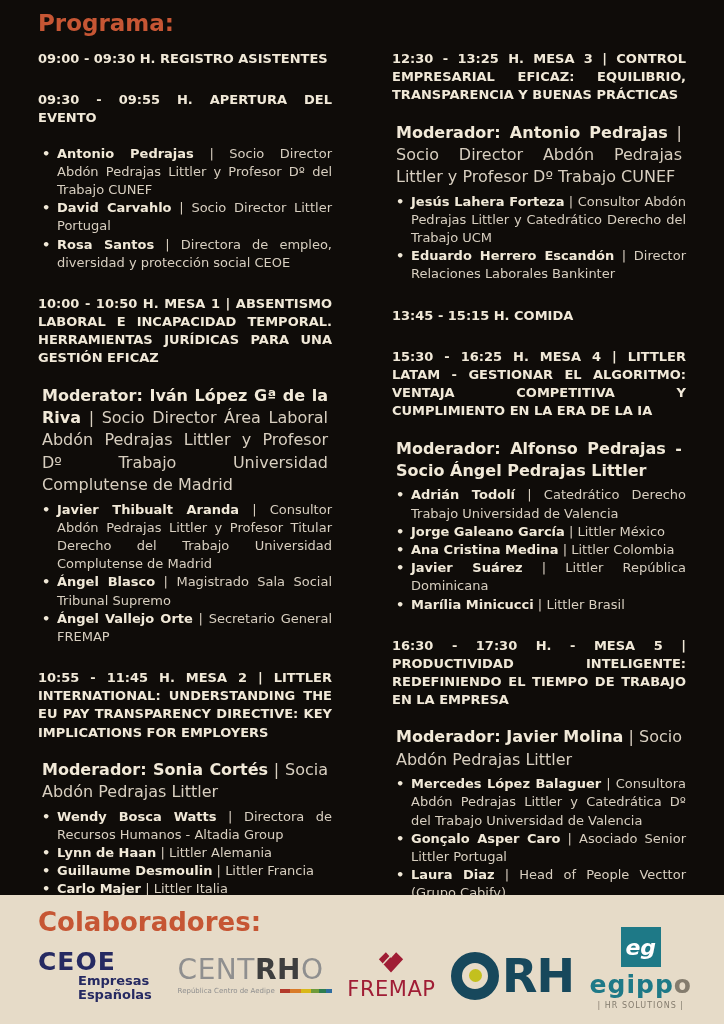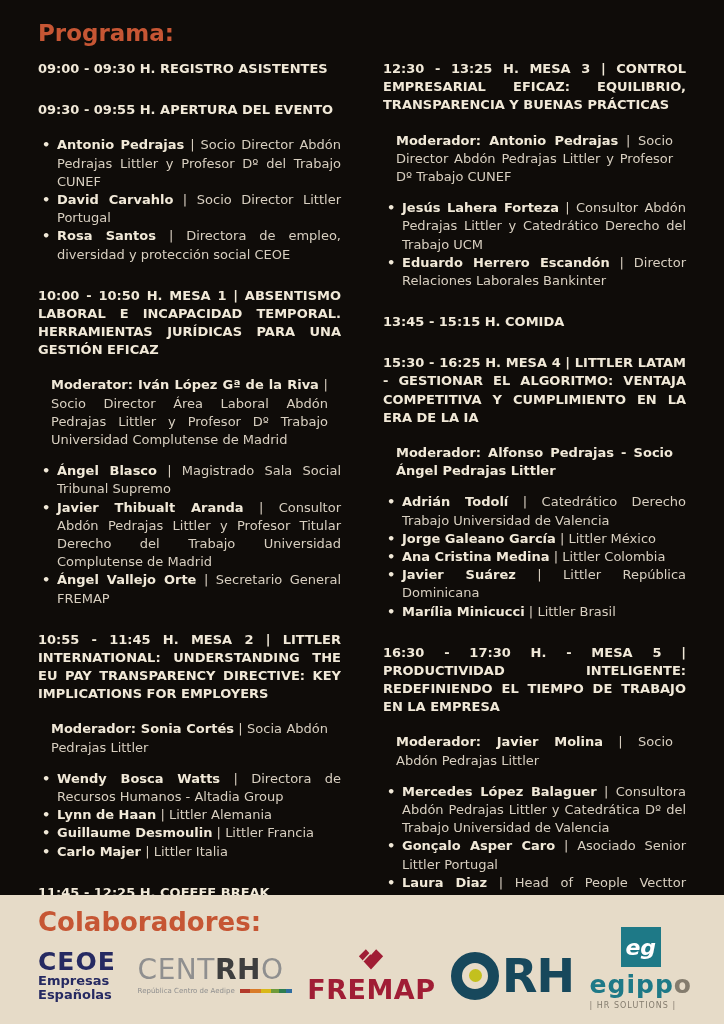--- a/index.html
+++ b/index.html
@@ -6,42 +6,42 @@
   html, body { margin: 0; padding: 0; }
   body {
     width: 724px; height: 1024px;
     background: var(--background, #0F0C09);
     font-family: "DejaVu Sans", "Liberation Sans", sans-serif;
     display: flex; flex-direction: column;
     overflow: hidden;
   }
   .main {
     height: 895px; flex: 0 0 895px;
-    padding: 20px 38px 0 38px;
+    padding: 10px 38px 0 38px;
     overflow: hidden;
   }
   .page-title {
     margin: 0 0 14px 0;
     font-size: 23px; font-weight: 700;
     color: var(--accent, #C65634);
   }
-  .columns { display: flex; gap: 42px; }
+  .columns { display: flex; gap: 60px; }
   .column { flex: 1; min-width: 0; }
 
   .session + .session { margin-top: 23px; }
   .session-heading {
     margin: 0;
     font-size: 13px; font-weight: 700; line-height: 1.4;
     color: var(--text-bold, #F1E9D8);
     text-align: justify;
   }
   .session-heading.has-follow { margin-bottom: 17px; }
   .moderator {
-    margin: 13px;
-    font-size: 13px; line-height: 1.4;
+    margin: 4px;
+    font-size: 16px; line-height: 1.4;
     color: var(--text, #D9D0C1);
     text-align: justify;
   }
   .mod-name, .speaker-name { font-weight: 700; color: var(--text-bold, #F1E9D8); }
   .speakers { list-style: none; margin: 0; padding: 0; }
   .speaker {
     position: relative; padding-left: 19px;
     font-size: 13px; line-height: 1.4;
     color: var(--text, #D9D0C1);
     text-align: justify;
@@ -63,46 +63,46 @@
     font-size: 26px; font-weight: 700;
     color: var(--accent, #C65634);
   }
   .logos {
     display: flex; align-items: center; justify-content: space-between;
     margin-top: 4px;
   }
   .logo { flex: 0 0 auto; }
 
   .ceoe-word { font-size: 25px; font-weight: 800; letter-spacing: 1px; line-height: 1; color: var(--ceoe-navy, #262A62); }
-  .ceoe-sub  { font-size: 13px; font-weight: 700; width: 84px; line-height: 1.08; color: var(--ceoe-navy, #262A62); }
+  .ceoe-sub  { font-size: 13px; font-weight: 700; width: 84px; line-height: 1.08; color: var(--ceoe-navy, #262A62); margin-left: 40px; }
 
   .centrho-word { font-size: 28px; line-height: 1; letter-spacing: .5px; }
   .c-light { color: var(--centrho-gray, #8F8F8F); font-weight: 400; }
   .c-dark  { color: var(--centrho-dark, #3E3E3E); font-weight: 700; }
   .centrho-subrow { display: flex; align-items: center; gap: 5px; margin-top: 3px; }
   .centrho-sub { font-size: 7px; color: var(--centrho-gray, #8F8F8F); white-space: nowrap; }
   .rainbow-bar {
     width: 52px; height: 4px; display: inline-block;
     background: linear-gradient(90deg,#b33a2b 0 20%,#d97b28 20% 40%,#d9b818 40% 60%,#6f9b3a 60% 75%,#2e7d4f 75% 88%,#2e6da0 88% 100%);
   }
 
   .logo-fremap { text-align: center; }
   .fremap-icon { display: block; margin: 0 auto; }
-  .fremap-word { font-size: 27px; font-weight: 700; letter-spacing: .5px; color: var(--fremap-red, #A01D35); line-height: 1.1; }
+  .fremap-word { font-size: 21px; font-weight: 400; letter-spacing: .5px; color: var(--fremap-red, #A01D35); line-height: 1.1; }
 
   .logo-orh { display: flex; align-items: center; gap: 3px; }
   .orh-ring {
     width: 48px; height: 48px; border: 11px solid var(--orh-teal, #17485C);
     border-radius: 50%; display: flex; align-items: center; justify-content: center;
     background: transparent;
   }
   .orh-dot { width: 13px; height: 13px; border-radius: 50%; background: var(--orh-dot, #C3C01E); }
   .orh-word { font-size: 46px; font-weight: 800; letter-spacing: -1px; line-height: 1; color: var(--orh-teal, #17485C); }
 
-  .logo-egippo { text-align: left; margin-top: -14px; }
+  .logo-egippo { text-align: center; margin-top: -14px; }
   .egippo-square {
     width: 40px; height: 40px; margin: 0 auto 5px auto;
     background: var(--egippo-teal, #1E7987);
     color: #ffffff; font-size: 22px; font-weight: 800; font-style: italic;
     display: flex; align-items: center; justify-content: center;
   }
   .egippo-word { font-size: 25px; font-weight: 700; letter-spacing: 1px; line-height: 1; }
   .eg-teal { color: var(--egippo-teal, #1E7987); }
   .eg-gray { color: var(--logo-gray, #847C6E); }
   .egippo-sub { font-size: 8px; letter-spacing: 1px; margin-top: 4px; color: var(--logo-gray, #847C6E); }
@@ -122,22 +122,22 @@
           <ul class="speakers">
             <li class="speaker"><span class="speaker-name">Antonio Pedrajas</span><span class="sep"> | </span><span class="speaker-role">Socio Director Abdón Pedrajas Littler y Profesor Dº del Trabajo CUNEF</span></li>
             <li class="speaker"><span class="speaker-name">David Carvahlo</span><span class="sep"> | </span><span class="speaker-role">Socio Director Littler Portugal</span></li>
             <li class="speaker"><span class="speaker-name">Rosa Santos</span><span class="sep"> | </span><span class="speaker-role">Directora de empleo, diversidad y protección social CEOE</span></li>
           </ul>
         </section>
         <section class="session">
           <h2 class="session-heading has-follow">10:00 - 10:50 H. MESA 1 | ABSENTISMO LABORAL E INCAPACIDAD TEMPORAL. HERRAMIENTAS JURÍDICAS PARA UNA GESTIÓN EFICAZ</h2>
           <p class="moderator"><strong class="mod-name">Moderator: Iván López Gª de la Riva</strong><span class="sep"> | </span><span class="mod-desc">Socio Director Área Laboral Abdón Pedrajas Littler y Profesor Dº Trabajo Universidad Complutense de Madrid</span></p>
           <ul class="speakers">
+            <li class="speaker"><span class="speaker-name">Javier Thibualt Aranda</span><span class="sep"> | </span><span class="speaker-role">Consultor Abdón Pedrajas Littler y Profesor Titular Derecho del Trabajo Universidad Complutense de Madrid</span></li>
             <li class="speaker"><span class="speaker-name">Ángel Blasco</span><span class="sep"> | </span><span class="speaker-role">Magistrado Sala Social Tribunal Supremo</span></li>
-            <li class="speaker"><span class="speaker-name">Javier Thibualt Aranda</span><span class="sep"> | </span><span class="speaker-role">Consultor Abdón Pedrajas Littler y Profesor Titular Derecho del Trabajo Universidad Complutense de Madrid</span></li>
             <li class="speaker"><span class="speaker-name">Ángel Vallejo Orte</span><span class="sep"> | </span><span class="speaker-role">Secretario General FREMAP</span></li>
           </ul>
         </section>
         <section class="session">
           <h2 class="session-heading has-follow">10:55 - 11:45 H. MESA 2 | LITTLER INTERNATIONAL: UNDERSTANDING THE EU PAY TRANSPARENCY DIRECTIVE: KEY IMPLICATIONS FOR EMPLOYERS</h2>
           <p class="moderator"><strong class="mod-name">Moderador: Sonia Cortés</strong><span class="sep"> | </span><span class="mod-desc">Socia Abdón Pedrajas Littler</span></p>
           <ul class="speakers">
             <li class="speaker"><span class="speaker-name">Wendy Bosca Watts</span><span class="sep"> | </span><span class="speaker-role">Directora de Recursos Humanos - Altadia Group</span></li>
             <li class="speaker"><span class="speaker-name">Lynn de Haan</span><span class="sep"> | </span><span class="speaker-role">Littler Alemania</span></li>
             <li class="speaker"><span class="speaker-name">Guillaume Desmoulin</span><span class="sep"> | </span><span class="speaker-role">Littler Francia</span></li>

